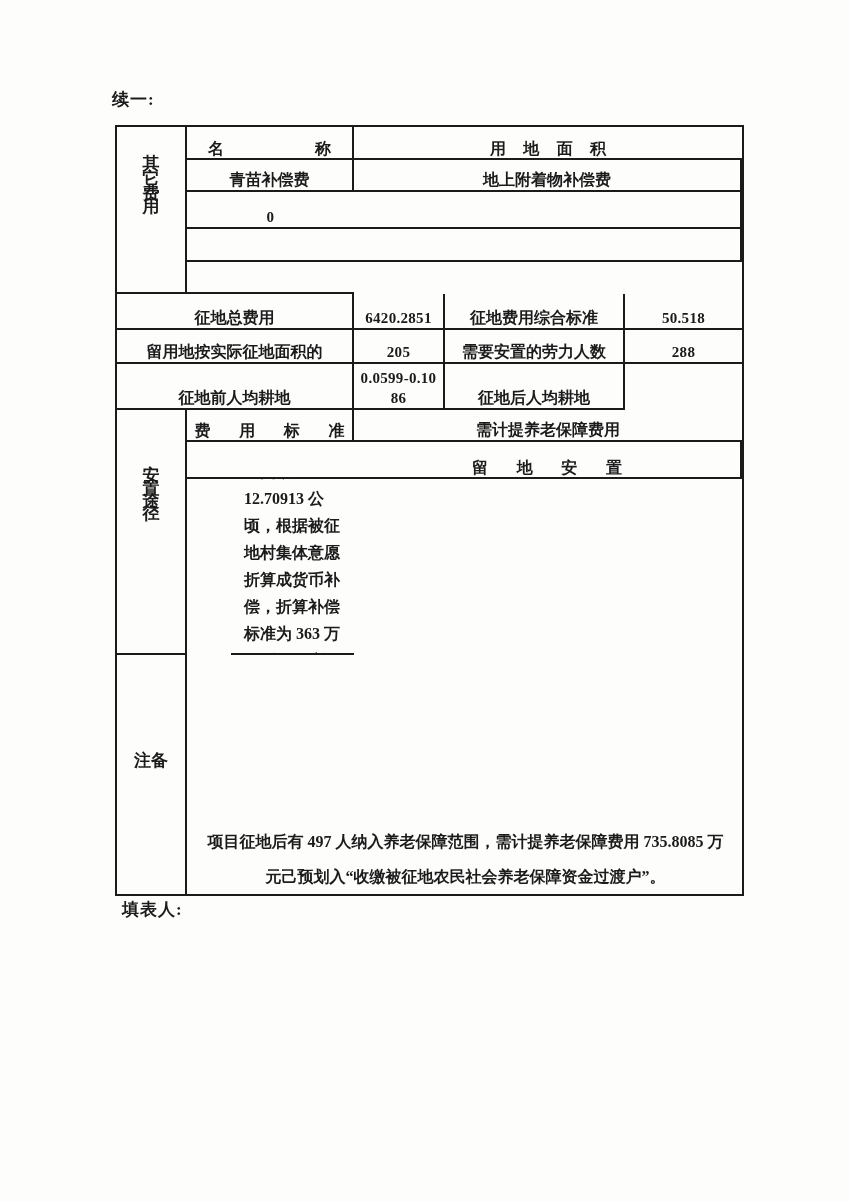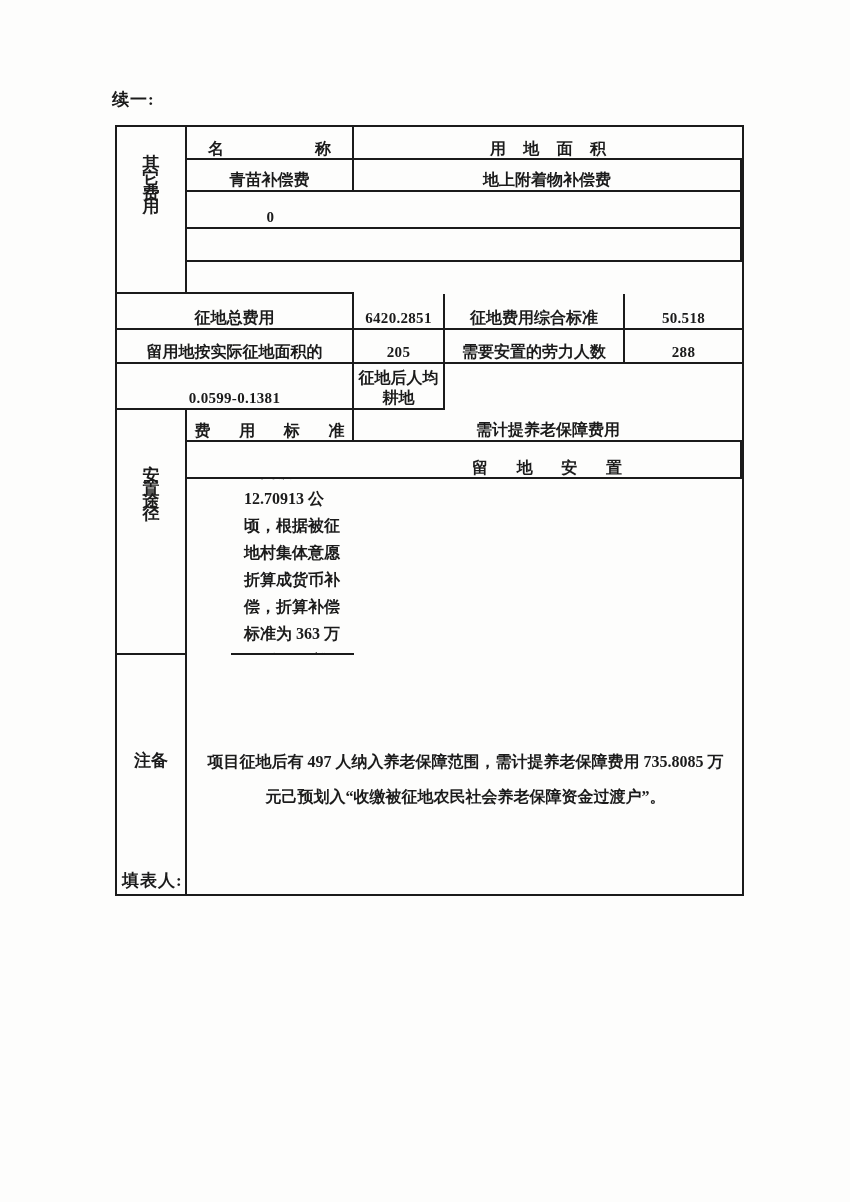--- a/index.html
+++ b/index.html
@@ -15,21 +15,21 @@
     position:relative;
     overflow:hidden;
   }
   .page{position:absolute;inset:0;}
 
   .caption{
     position:absolute;left:112px;top:88px;
     font-size:17px;font-weight:700;letter-spacing:1px;
   }
   .footer-label{
-    position:absolute;left:122px;top:869px;
+    position:absolute;left:122px;top:898px;
     font-size:17px;font-weight:700;letter-spacing:1px;
   }
 
   .doc-table{
     position:absolute;left:115px;top:125px;
     width:625px;height:767px;
     border:2px solid var(--ink);
     box-sizing:content-box;
     display:flex;flex-direction:column;
     background:var(--paper);
@@ -90,21 +90,21 @@
 
   .para{
     align-items:center;justify-content:flex-start;
     text-align:left;
     padding:6px 13px;
     line-height:27px;
     font-size:16px;
     margin-left:44px;
   }
   .para-remarks{
-    align-items:center;
+    align-items:flex-end;
     padding:9px 14px 0 16px;
     line-height:35px;
     font-size:16px;
   }
 </style>
 </head>
 <body>
 
 <div class="page">
 
@@ -140,21 +140,22 @@
       <div class="cell">征地总费用</div>
       <div class="cell num">6420.2851</div>
       <div class="cell">征地费用综合标准</div>
       <div class="cell last-col num">50.518</div>
 
       <div class="cell">留用地按实际征地面积的</div>
       <div class="cell num">205</div>
       <div class="cell">需要安置的劳力人数</div>
       <div class="cell last-col num">288</div>
 
-      <div class="cell num wrap-val">0.0599-0.1381</div>
+      <div class="cell">征地前人均耕地</div>
+      <div class="cell num wrap-val">0.0599-0.1086</div>
       <div class="cell">征地后人均耕地</div>
     </div>
 
     <div class="sec secC">
       <div class="cell vcell spanC">
         <span class="vtext v-resettle">安置途径</span>
       </div>
 
       <div class="cell">
         <span class="spread w-way">费用标准</span>

